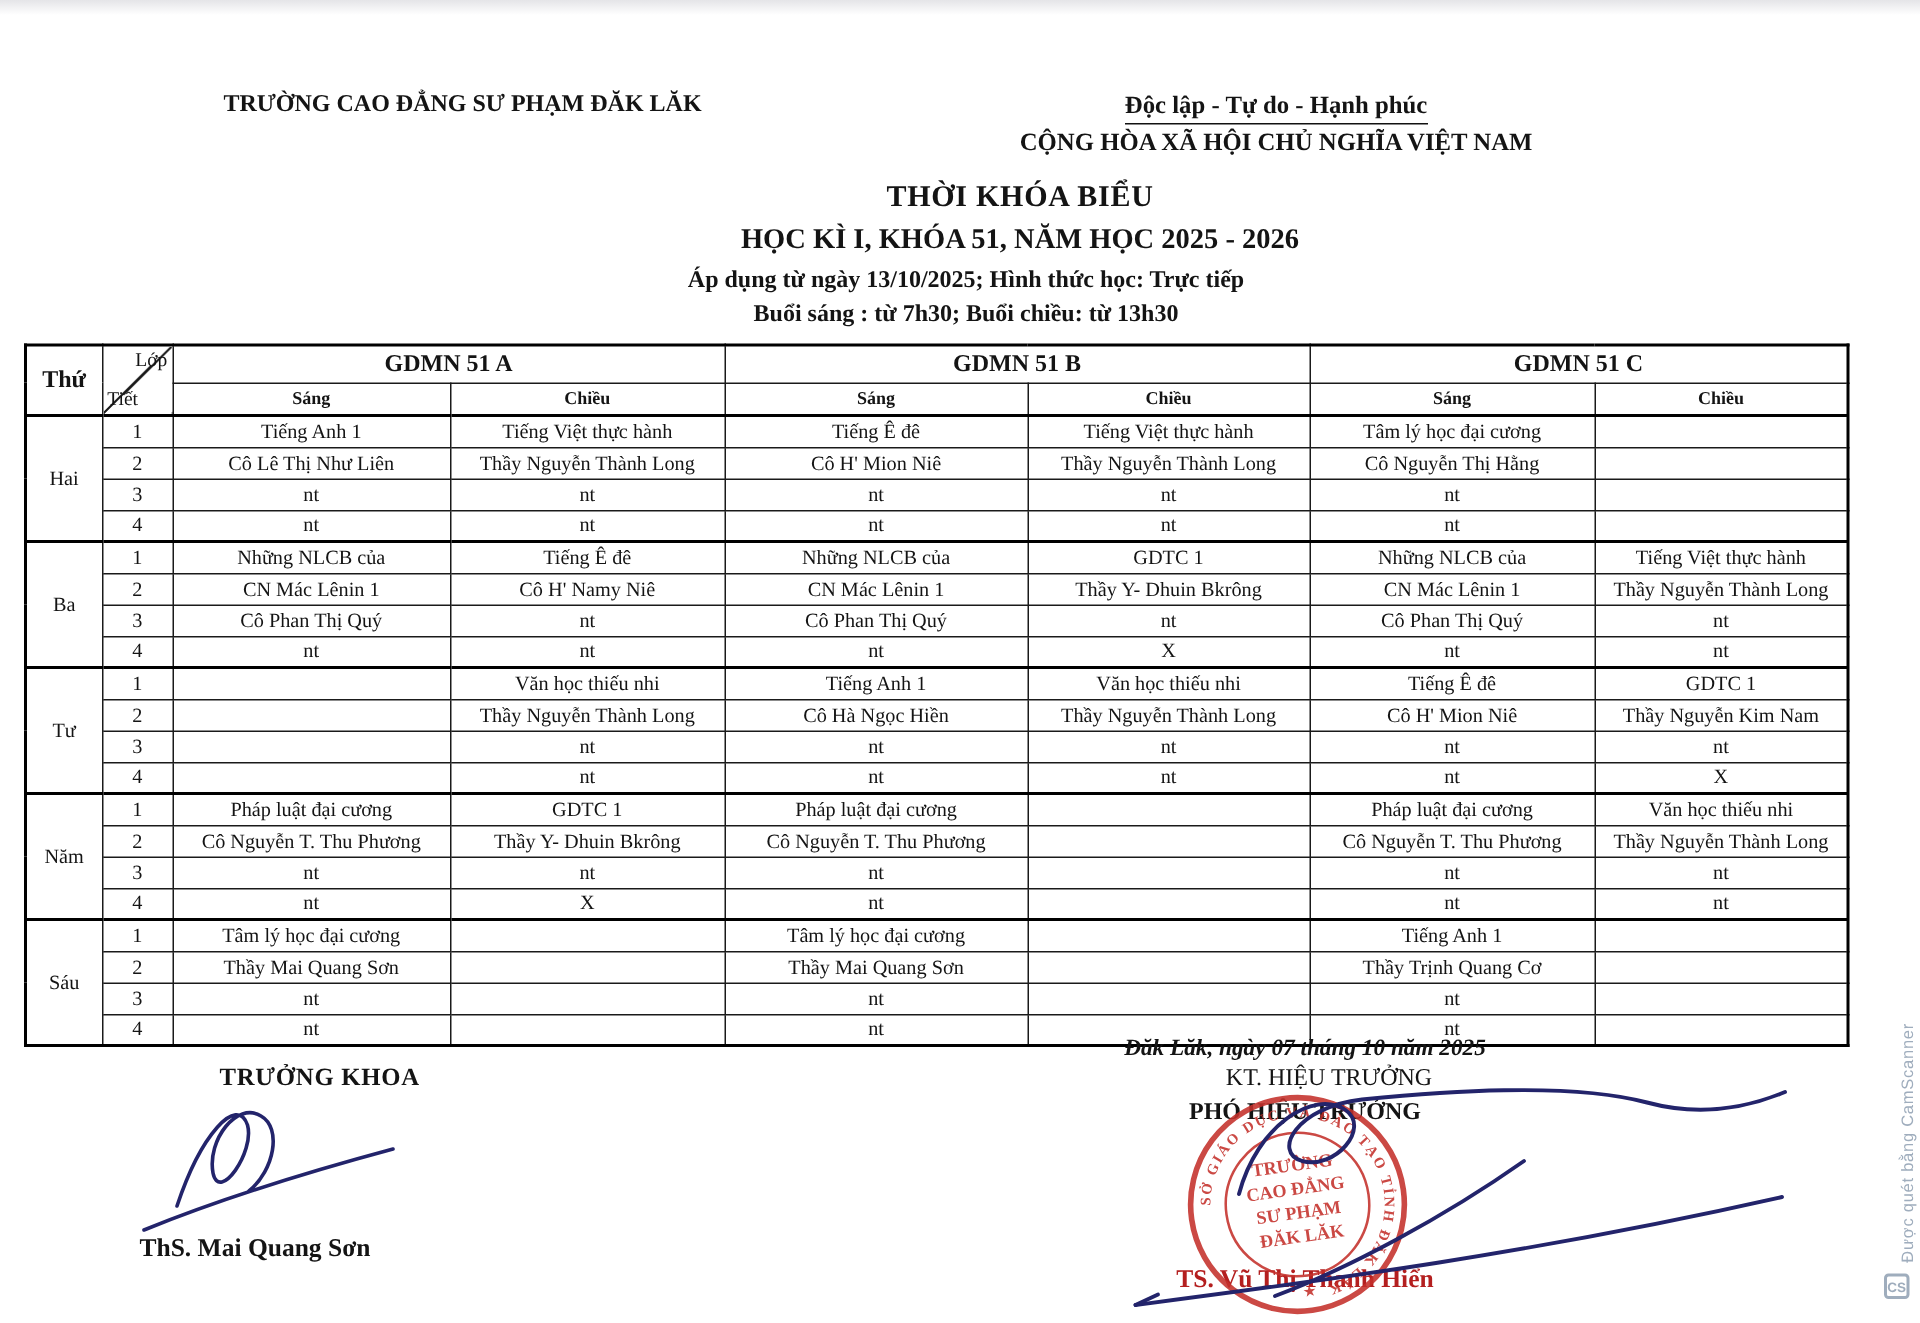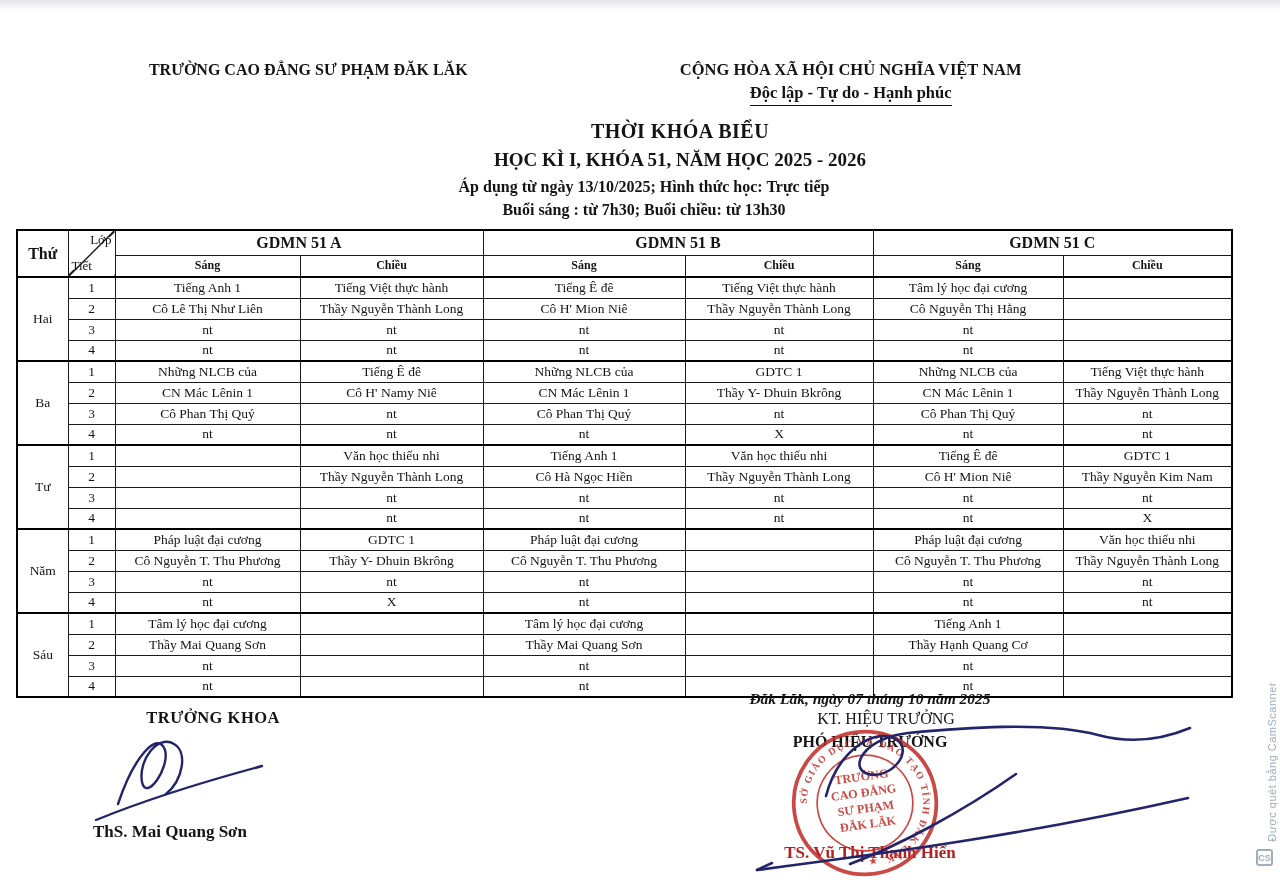--- a/index.html
+++ b/index.html
@@ -71,22 +71,22 @@
 </head>
 <body>
 
 <div class="page">
 
   <div class="doc-header">
     <div class="hdr-left">
       <div>TRƯỜNG CAO ĐẲNG SƯ PHẠM ĐĂK LĂK</div>
     </div>
     <div class="hdr-right">
+      <div><span class="u-line">Độc lập - Tự do - Hạnh phúc</span></div>
       <div>CỘNG HÒA XÃ HỘI CHỦ NGHĨA VIỆT NAM</div>
-      <div><span class="u-line">Độc lập - Tự do - Hạnh phúc</span></div>
     </div>
   </div>
 
   <div class="title-block">
     <div class="t-main">THỜI KHÓA BIỂU</div>
     <div class="t-sub">HỌC KÌ I, KHÓA 51, NĂM HỌC 2025 - 2026</div>
     <div class="t-note">Áp dụng từ ngày 13/10/2025; Hình thức học: Trực tiếp</div>
     <div class="t-note2">Buổi sáng : từ 7h30; Buổi chiều: từ 13h30</div>
   </div>
 
@@ -279,21 +279,21 @@
           <td class="slot-cell"></td>
           <td class="slot-cell bold">Tiếng Anh 1</td>
           <td class="slot-cell"></td>
         </tr>
         <tr>
           <td class="period-cell">2</td>
           <td class="slot-cell">Thầy Mai Quang Sơn</td>
           <td class="slot-cell"></td>
           <td class="slot-cell">Thầy Mai Quang Sơn</td>
           <td class="slot-cell"></td>
-          <td class="slot-cell">Thầy Hạnh Quang Cơ</td>
+          <td class="slot-cell">Thầy Trịnh Quang Cơ</td>
           <td class="slot-cell"></td>
         </tr>
         <tr>
           <td class="period-cell">3</td>
           <td class="slot-cell">nt</td>
           <td class="slot-cell"></td>
           <td class="slot-cell">nt</td>
           <td class="slot-cell"></td>
           <td class="slot-cell">nt</td>
           <td class="slot-cell"></td>

